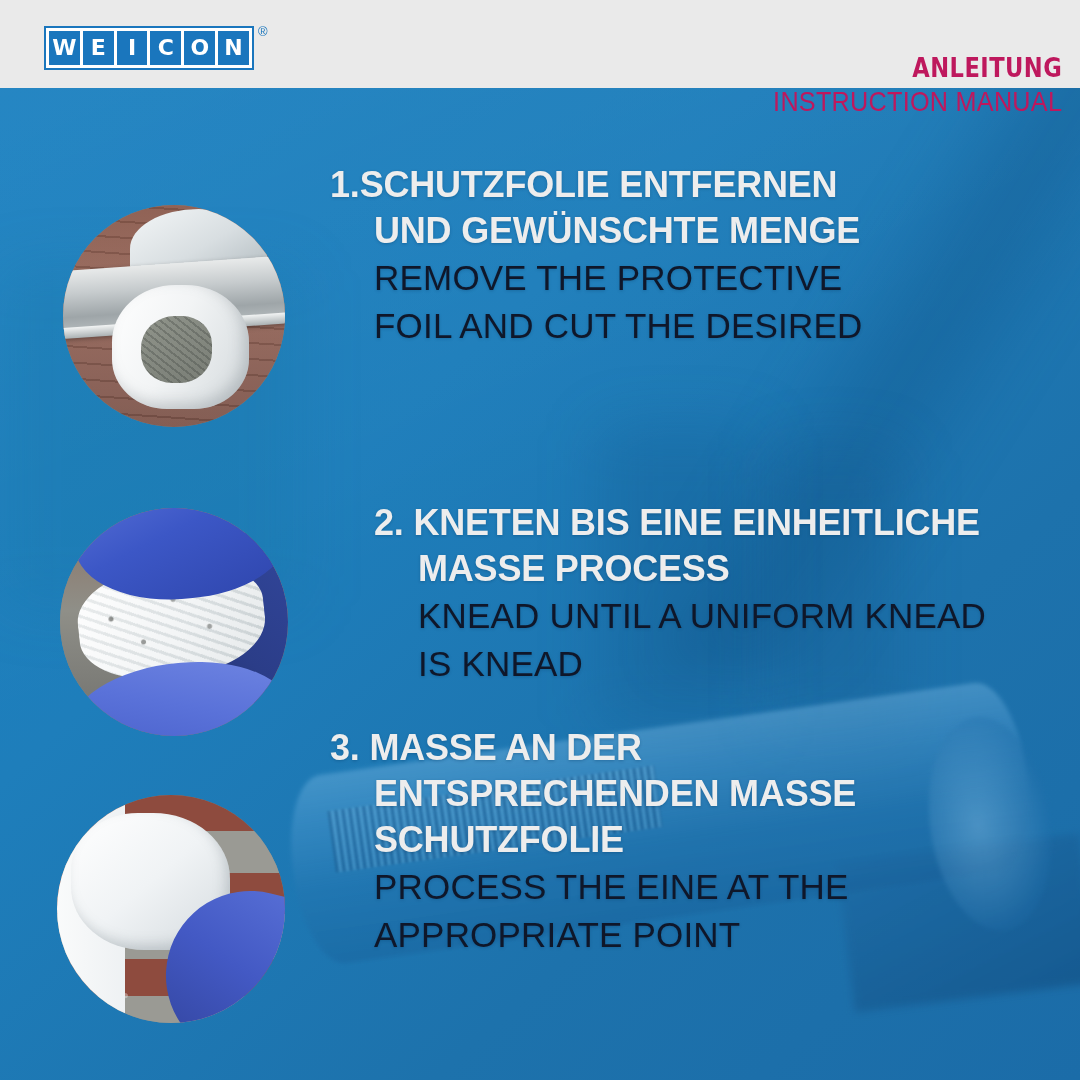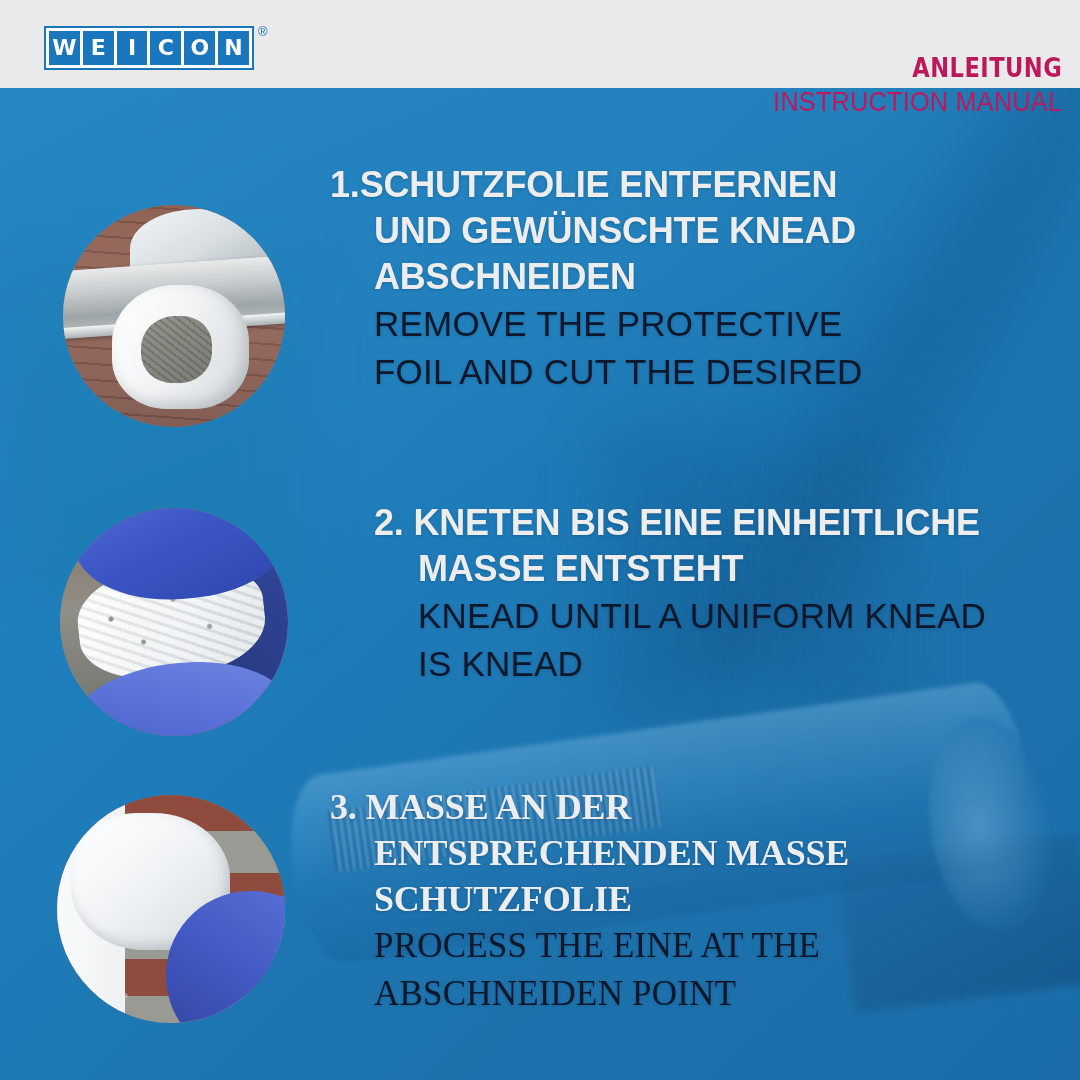--- a/index.html
+++ b/index.html
@@ -282,21 +282,21 @@
     background:linear-gradient(200deg, #5a72d8 0%, #4359c4 50%, #33459f 100%);
     transform:rotate(14deg);
   }
 
   
   #steps { position:absolute; top:88px; left:0; width:1080px; height:992px; z-index:20; }
 
   .step { position:absolute; left:330px; }
   #step-1 { top:74px;  width:660px; }
   #step-2 { top:412px; width:700px;margin-left:44px; }
-  #step-3 { top:696px; width:660px;font-family:Liberation Serif, serif; }
+  #step-3 { top:637px; width:660px; }
 
   .step-de {
     color:#ededed;
     font-weight:bold;
     font-size:36px;
     line-height:46px;
     letter-spacing:-0.2px;
     text-shadow:0 1px 3px rgba(0,50,90,0.30);
   }
   .step-de .ind { padding-left:44px; display:block; }
@@ -351,49 +351,48 @@
     <div id="p3-putty2"></div>
     <div id="p3-putty"></div>
     <div id="p3-finger"></div>
   </div>
 
   <div id="steps">
 
     <div class="step" id="step-1">
       <div class="step-de">
         <span><span>1.</span><span>SCHUTZFOLIE ENTFERNEN</span></span>
-        <span class="ind">UND GEWÜNSCHTE KNEAD</span>
-        <span class="ind">ABSCHNEIDEN</span>
+        <span class="ind">UND GEWÜNSCHTE MENGE</span>
       </div>
       <div class="step-en">
         <span>REMOVE THE PROTECTIVE</span>
         <span>FOIL AND CUT THE DESIRED</span>
       </div>
     </div>
 
     <div class="step" id="step-2">
       <div class="step-de">
         <span><span>2.</span>&nbsp;<span>KNETEN BIS EINE EINHEITLICHE</span></span>
-        <span class="ind">MASSE ENTSTEHT</span>
+        <span class="ind">MASSE PROCESS</span>
       </div>
       <div class="step-en">
         <span>KNEAD UNTIL A UNIFORM KNEAD</span>
         <span>IS KNEAD</span>
       </div>
     </div>
 
     <div class="step" id="step-3">
       <div class="step-de">
         <span><span>3.</span>&nbsp;<span>MASSE AN DER</span></span>
         <span class="ind">ENTSPRECHENDEN MASSE</span>
         <span class="ind">SCHUTZFOLIE</span>
       </div>
       <div class="step-en">
         <span>PROCESS THE EINE AT THE</span>
-        <span>ABSCHNEIDEN POINT</span>
+        <span>APPROPRIATE POINT</span>
       </div>
     </div>
 
   </div>
 
   <div id="header">
     <div id="logo">
       <span class="cell">W</span>
       <span class="cell">E</span>
       <span class="cell">I</span>

